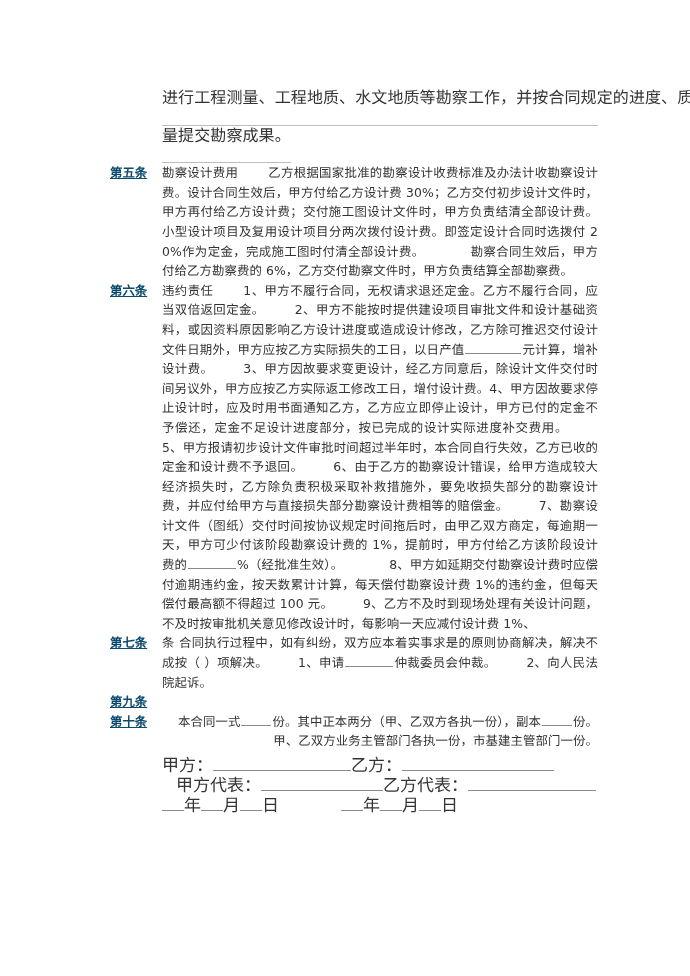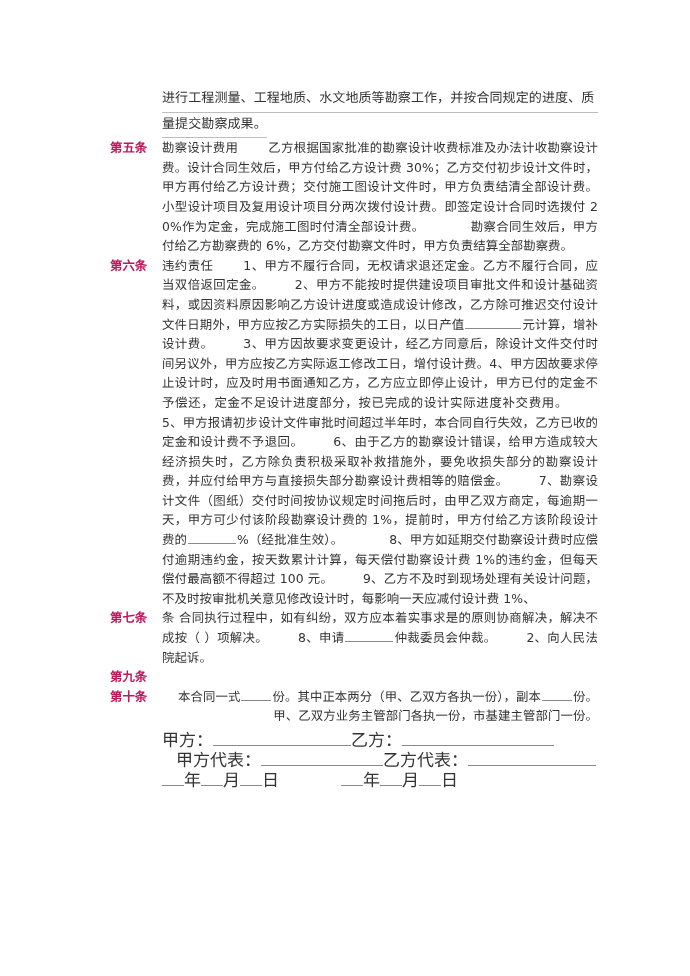--- a/index.html
+++ b/index.html
@@ -23,50 +23,51 @@
     background: #ffffff;
     box-sizing: border-box;
     padding: 88px 92px 0 110px;
   }
 
   
   .cont-block {
     margin: 0 0 0 52px;
   }
   .cont-line {
-    font-size: 13px;
+    font-size: 16px;
     line-height: 19.6px;
     letter-spacing: 0.1px;
     text-align: justify;
     text-justify: inter-ideograph;
     border-bottom: 1px solid #bdbdbd;
     display: block;
     white-space: nowrap;
-    padding-bottom: 4px;
+    padding-bottom: 17px;
   }
   .cont-line.last {
     display: inline-block;
     white-space: nowrap;
     width: auto;
   }
 
   
   .article {
     display: flex;
     align-items: flex-start;
     margin-top: 0;
   }
   .art-label {
     flex: 0 0 52px;
     width: 52px;
     font-size: 12.4px;
     line-height: 19.6px;
     font-weight: bold;
-    color: #be185d;
+    color: #0c4a6e;
     white-space: nowrap;
+    text-decoration: underline;
   }
   .art-body {
     flex: 1 1 auto;
     font-size: 12.4px;
     line-height: 19.6px;
     letter-spacing: 0.1px;
     text-align: justify;
     text-justify: inter-ideograph;
     word-break: break-all;
   }
@@ -142,21 +143,21 @@
   <div class="article">
     <div class="art-label">第六条</div>
     <div class="art-body">
       <span>违约责任</span><span class="gap"></span><span>1、甲方不履行合同，无权请求退还定金。乙方不履行合同，应当双倍返回定金。</span><span class="gap"></span><span>2、甲方不能按时提供建设项目审批文件和设计基础资料，或因资料原因影响乙方设计进度或造成设计修改，乙方除可推迟交付设计文件日期外，甲方应按乙方实际损失的工日，以日产值</span><span class="blank blank-lg"></span><span>元计算，增补设计费。</span><span class="gap"></span><span>3、甲方因故要求变更设计，经乙方同意后，除设计文件交付时间另议外，甲方应按乙方实际返工修改工日，增付设计费。</span><span>4、甲方因故要求停止设计时，应及时用书面通知乙方，乙方应立即停止设计，甲方已付的定金不予偿还，定金不足设计进度部分，按已完成的设计实际进度补交费用。</span><span class="gap"></span><span>5、甲方报请初步设计文件审批时间超过半年时，本合同自行失效，乙方已收的定金和设计费不予退回。</span><span class="gap"></span><span>6、由于乙方的勘察设计错误，给甲方造成较大经济损失时，乙方除负责积极采取补救措施外，要免收损失部分的勘察设计费，并应付给甲方与直接损失部分勘察设计费相等的赔偿金。</span><span class="gap"></span><span>7、勘察设计文件（图纸）交付时间按协议规定时间拖后时，由甲乙双方商定，每逾期一天，甲方可少付该阶段勘察设计费的 1%，提前时，甲方付给乙方该阶段设计费的</span><span class="blank blank-md"></span><span>%（经批准生效）。</span><span class="gap2"></span><span>8、甲方如延期交付勘察设计费时应偿付逾期违约金，按天数累计计算，每天偿付勘察设计费 1%的违约金，但每天偿付最高额不得超过 100 元。</span><span class="gap"></span><span>9、乙方不及时到现场处理有关设计问题，不及时按审批机关意见修改设计时，每影响一天应减付设计费 1%、</span>
     </div>
   </div>
 
   <div class="article">
     <div class="art-label">第七条</div>
     <div class="art-body">
-      <span>条 合同执行过程中，如有纠纷，双方应本着实事求是的原则协商解决，解决不成按（  ）项解决。</span><span class="gap"></span><span>8、申请</span><span class="blank blank-md"></span><span>仲裁委员会仲裁。</span><span class="gap"></span><span>2、向人民法院起诉。</span>
+      <span>条 合同执行过程中，如有纠纷，双方应本着实事求是的原则协商解决，解决不成按（  ）项解决。</span><span class="gap"></span><span>1、申请</span><span class="blank blank-md"></span><span>仲裁委员会仲裁。</span><span class="gap"></span><span>2、向人民法院起诉。</span>
     </div>
   </div>
 
 
   <div class="article">
     <div class="art-label">第九条</div>
   </div>
 
   <div class="article">
     <div class="art-label">第十条</div>

